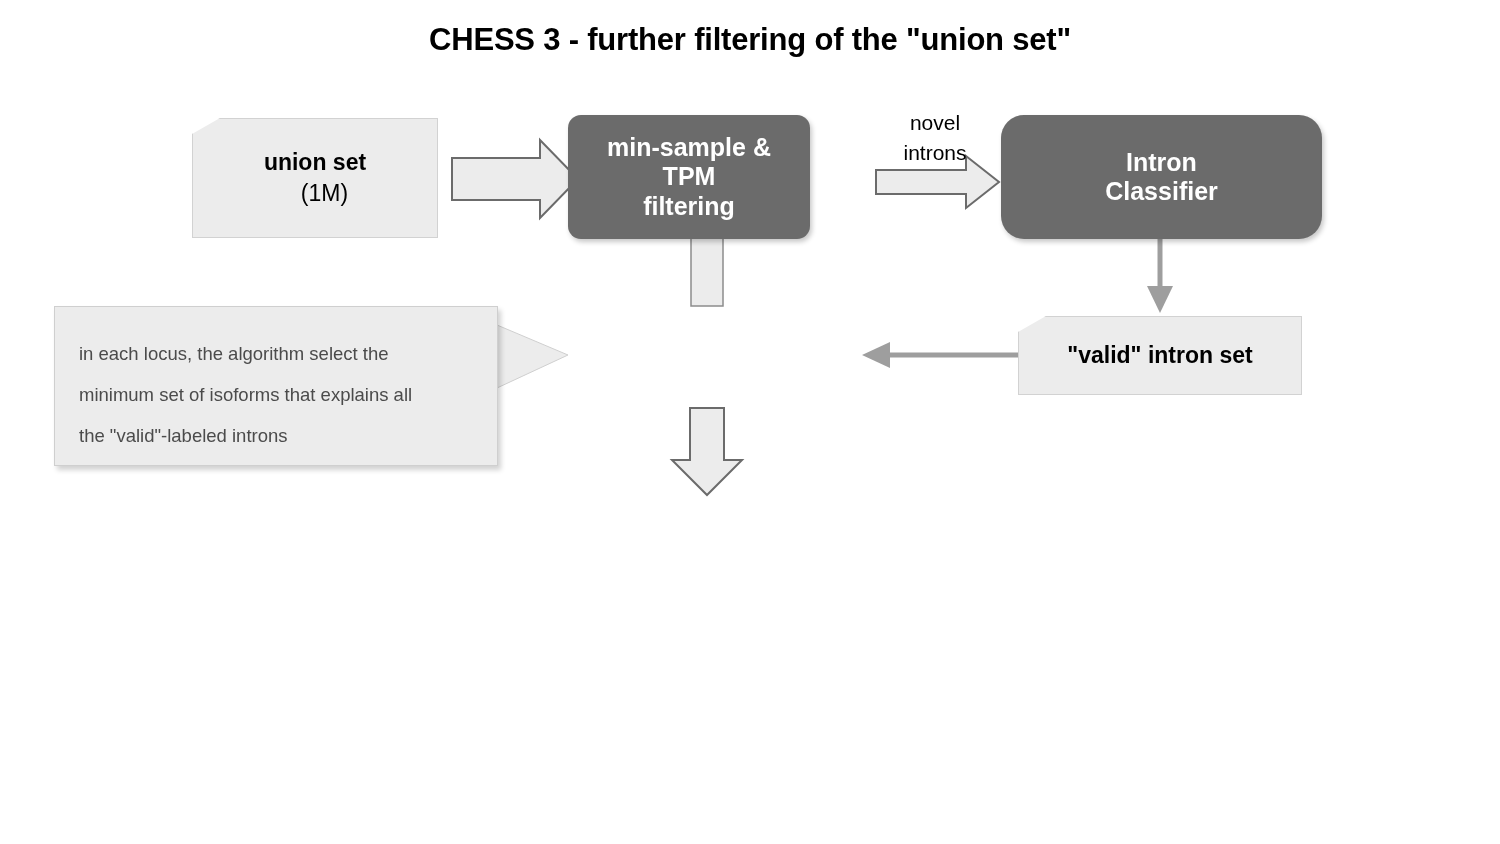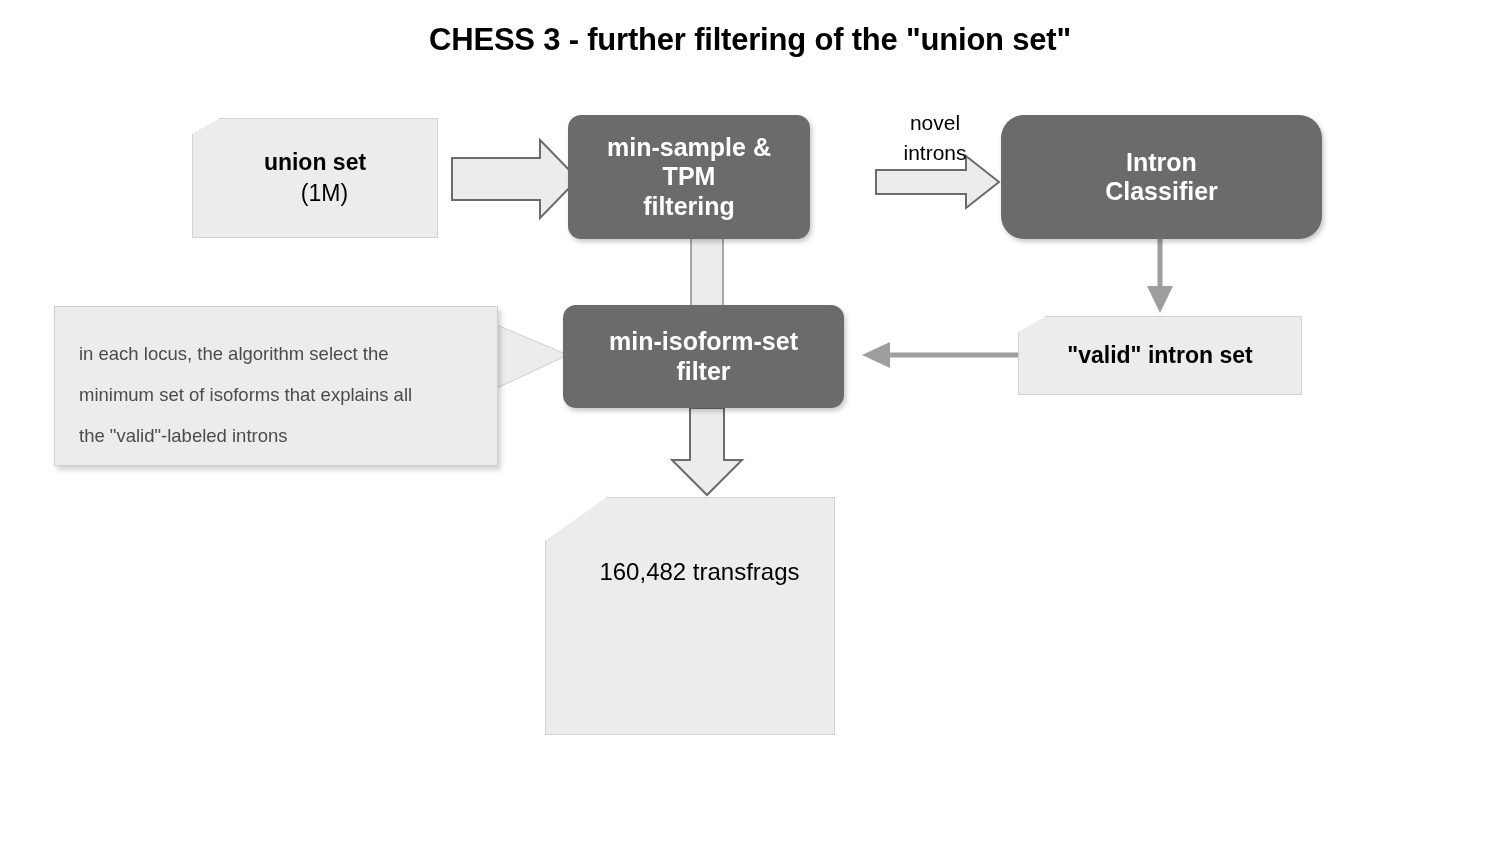--- a/index.html
+++ b/index.html
@@ -141,28 +141,21 @@
 
   <div class="abs proc-box" style="left:1001px; top:115px; width:321px; height:124px; font-size:25px; flex-direction:column;border-radius:23px;">
     <span class="stack-line">Intron</span>
     <span class="stack-line">Classifier</span>
   </div>
 
   <div class="abs doc-box clip-corner-sm" style="left:1018px; top:316px; width:284px; height:79px;">
     <span class="bold-lbl" style="font-size:23px;">"valid" intron set</span>
   </div>
 
-  <div class="abs proc-box" style="left:563px; top:305px; width:281px; height:103px; font-size:25px; flex-direction:column;">
-    <span class="stack-line">min-isoform-set</span>
-    <span class="stack-line">filter</span>
-  </div>
 
   <div class="abs" id="callout-box" style="left:54px; top:306px; width:444px; height:160px;">
     <div class="callout-line">in each locus, the algorithm select the</div>
     <div class="callout-line">minimum set of isoforms that explains all</div>
     <div class="callout-line">the "valid"-labeled introns</div>
   </div>
 
-  <div class="abs doc-box clip-corner-lg" style="left:545px; top:497px; width:290px; height:238px; align-items:flex-start; justify-content:center; padding-top:60px;">
-    <span class="plain-lbl" style="font-size:24px;">160,482 transfrags</span>
-  </div>
 
 </div>
 
 </body></html>

